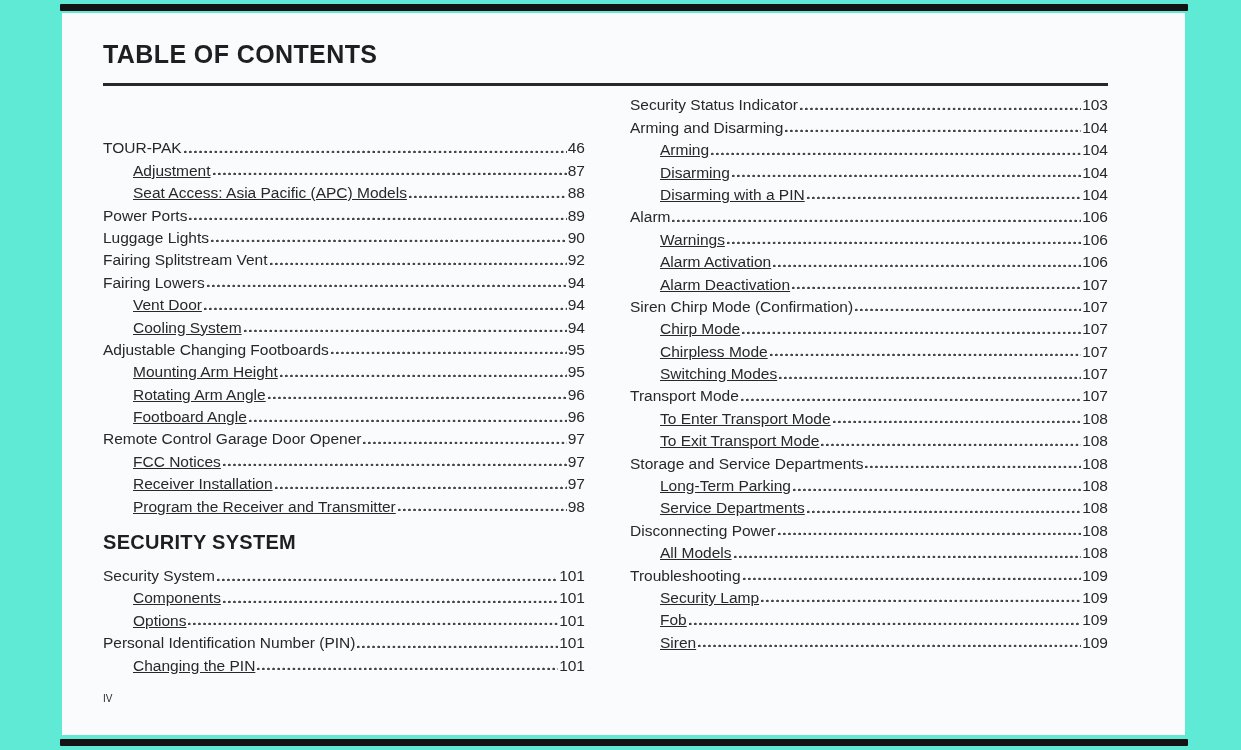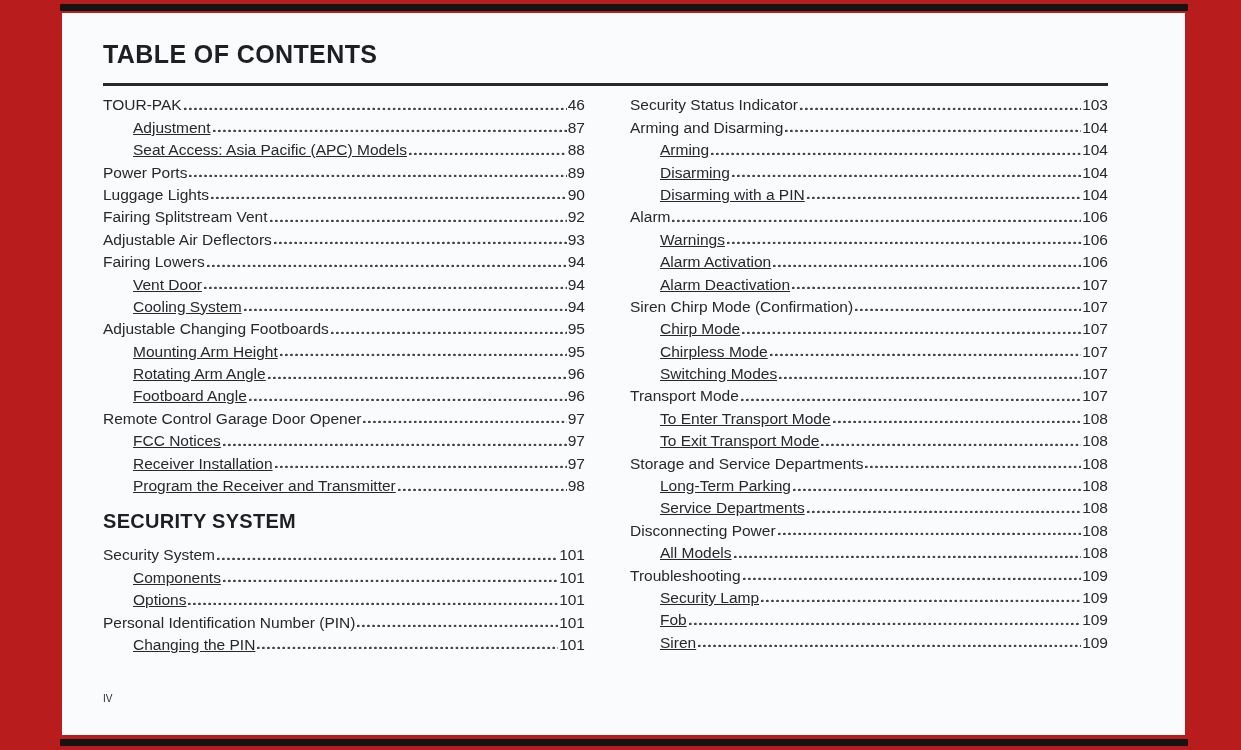--- a/index.html
+++ b/index.html
@@ -8,21 +8,21 @@
     width: 1241px;
     height: 750px;
     background: #ffffff;
     overflow: hidden;
     font-family: "Liberation Sans", "DejaVu Sans", sans-serif;
   }
   .canvas {
     position: relative;
     width: 1241px;
     height: 750px;
-    background: #b91c1c;
+    background: #5eead4;
   }
   .scan-edge {
     position: absolute;
     left: 60px;
     width: 1128px;
     height: 7px;
     background: #141414;
     border-radius: 1px;
   }
   .scan-edge.top { top: 4px; }
@@ -55,21 +55,21 @@
   }
   .columns {
     position: absolute;
     left: 41px;
     top: 80px;
     width: 1005px;
     display: flex;
     gap: 45px;
   }
   .toc-col { flex: 0 0 auto; }
-  .toc-col.left  { width: 482px; }
+  .toc-col.left  { width: 482px; margin-top: 43px; }
   .toc-col.right { width: 478px; }
   .toc-row {
     display: flex;
     align-items: flex-end;
     height: 22.4px;
     color: #26282c;
     font-size: 15.5px;
   }
   .toc-row .toc-label {
     line-height: 20px;
@@ -145,25 +145,20 @@
             <span class="toc-label">Luggage Lights</span>
             <span class="toc-leader"></span>
             <span class="toc-page">90</span>
           </div>
           <div class="toc-row">
             <span class="toc-label">Fairing Splitstream Vent</span>
             <span class="toc-leader"></span>
             <span class="toc-page">92</span>
           </div>
           <div class="toc-row">
-            <span class="toc-label">Adjustable Air Deflectors</span>
-            <span class="toc-leader"></span>
-            <span class="toc-page">93</span>
-          </div>
-          <div class="toc-row">
             <span class="toc-label">Fairing Lowers</span>
             <span class="toc-leader"></span>
             <span class="toc-page">94</span>
           </div>
           <div class="toc-row indent-1">
             <span class="toc-label">Vent Door</span>
             <span class="toc-leader"></span>
             <span class="toc-page">94</span>
           </div>
           <div class="toc-row indent-1">

